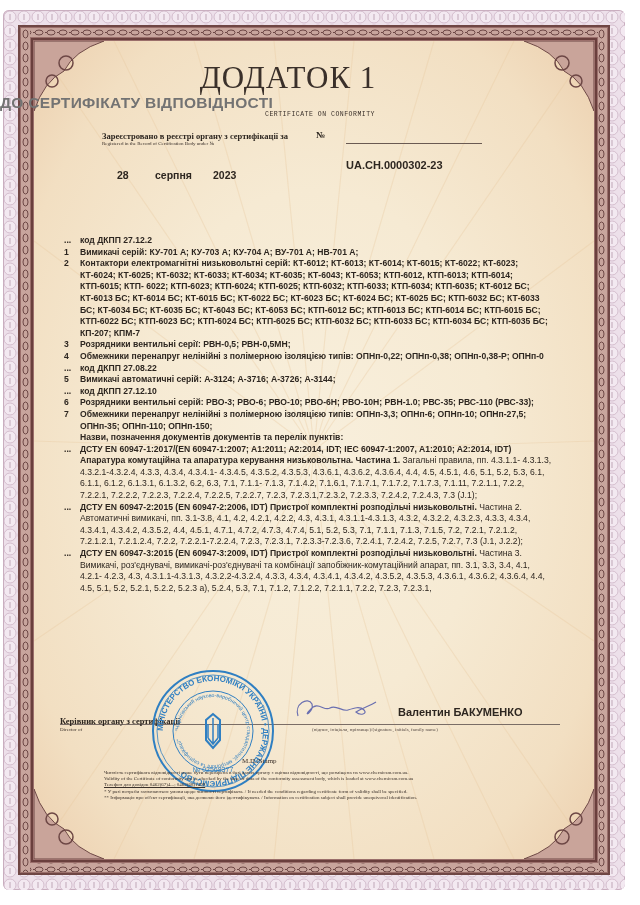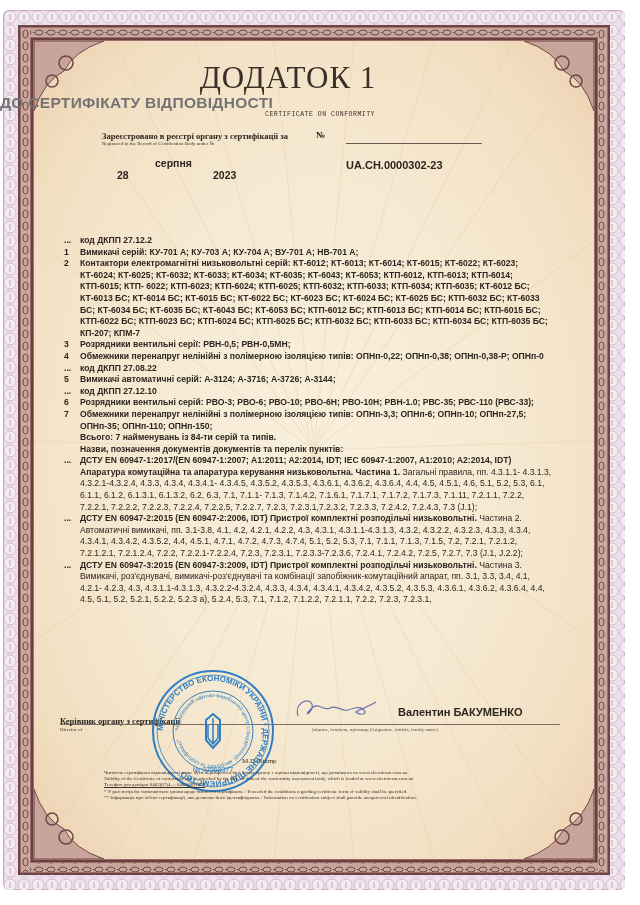--- a/index.html
+++ b/index.html
@@ -53,21 +53,21 @@
   }
   .reg-label-en {
     position:absolute; left:102px; top:141px; font-family:"Liberation Serif", serif; font-size:5px; color:#3a302a;
   }
   .reg-no-sign { position:absolute; left:316px; top:130px; font-family:"Liberation Serif", serif; font-size:9px; font-weight:bold; color:#2d2620; }
   .reg-number {
     position:absolute; left:346px; top:130px; font-size:11px; font-weight:bold; color:#2d2620;margin-top:29px;
   }
   .reg-underline { position:absolute; left:346px; top:143px; width:136px; height:1px; background:#6a5a52; }
   .date-day { position:absolute; left:117px; top:169px; font-size:10.5px; font-weight:bold; color:#2d2620; }
-  .date-month { position:absolute; left:155px; top:157px; font-size:10.5px; font-weight:bold; color:#2d2620; }
+  .date-month { position:absolute; left:155px; top:169px; font-size:10.5px; font-weight:bold; color:#2d2620; }
   .date-year { position:absolute; left:213px; top:169px; font-size:10.5px; font-weight:bold; color:#2d2620; }
   .product-title {
     position:absolute; left:155px; top:196px; width:320px; font-size:10.5px; font-weight:bold; color:#2d2620; line-height:15px;
   }
 
   .list { position:absolute; left:62px; top:235px; width:490px; font-size:8.6px; font-weight:bold; color:#2d2620; line-height:11.6px; }
   .row { display:flex; }
   .row .num { width:18px; flex:0 0 18px; text-align:left; padding-left:2px; box-sizing:border-box; }
   .row .txt { flex:1; }
   .regular { font-weight:normal; }
@@ -220,24 +220,20 @@
     <div class="row">
         <span class="num">6</span>
         <span class="txt">Розрядники вентильні серій: РВО-3; РВО-6; РВО-10; РВО-6Н; РВО-10Н; РВН-1.0; РВС-35; РВС-110 (РВС-33);</span>
       </div>
     <div class="row">
         <span class="num">7</span>
         <span class="txt">Обмежники перенапруг нелінійні з полімерною ізоляцією типів: ОПНп-3,3; ОПНп-6; ОПНп-10; ОПНп-27,5; ОПНп-35; ОПНп-110; ОПНп-150;</span>
       </div>
     <div class="row">
         <span class="num"></span>
-        <span class="txt">Всього: 7 найменувань із 84-ти серій та типів.</span>
-      </div>
-    <div class="row">
-        <span class="num"></span>
         <span class="txt">Назви, позначення документів документів та перелік пунктів:</span>
       </div>
 
     <div class="row">
       <span class="num">...</span>
       <span class="txt"><span>ДСТУ EN 60947-1:2017/(EN 60947-1:2007; A1:2011; A2:2014, IDT; IEC 60947-1:2007, A1:2010; A2:2014, IDT) Апаратура комутаційна та апаратура керування низьковольтна. Частина 1.</span> <span class="regular">Загальні правила, пп. 4.3.1.1- 4.3.1.3, 4.3.2.1-4.3.2.4, 4.3.3, 4.3.4, 4.3.4.1- 4.3.4.5, 4.3.5.2, 4.3.5.3, 4.3.6.1, 4.3.6.2, 4.3.6.4, 4.4, 4.5, 4.5.1, 4.6, 5.1, 5.2, 5.3, 6.1, 6.1.1, 6.1.2, 6.1.3.1, 6.1.3.2, 6.2, 6.3, 7.1, 7.1.1- 7.1.3, 7.1.4.2, 7.1.6.1, 7.1.7.1, 7.1.7.2, 7.1.7.3, 7.1.11, 7.2.1.1, 7.2.2, 7.2.2.1, 7.2.2.2, 7.2.2.3, 7.2.2.4, 7.2.2.5, 7.2.2.7, 7.2.3, 7.2.3.1,7.2.3.2, 7.2.3.3, 7.2.4.2, 7.2.4.3, 7.3 (J.1);</span></span>
     </div>
     <div class="row">
       <span class="num">...</span>
       <span class="txt"><span>ДСТУ EN 60947-2:2015 (EN 60947-2:2006, IDT) Пристрої комплектні розподільчі низьковольтні.</span> <span class="regular">Частина 2. Автоматичні вимикачі, пп. 3.1-3.8, 4.1, 4.2, 4.2.1, 4.2.2, 4.3, 4.3.1, 4.3.1.1-4.3.1.3, 4.3.2, 4.3.2.2, 4.3.2.3, 4.3.3, 4.3.4, 4.3.4.1, 4.3.4.2, 4.3.5.2, 4.4, 4.5.1, 4.7.1, 4.7.2, 4.7.3, 4.7.4, 5.1, 5.2, 5.3, 7.1, 7.1.1, 7.1.3, 7.1.5, 7.2, 7.2.1, 7.2.1.2, 7.2.1.2.1, 7.2.1.2.4, 7.2.2, 7.2.2.1-7.2.2.4, 7.2.3, 7.2.3.1, 7.2.3.3-7.2.3.6, 7.2.4.1, 7.2.4.2, 7.2.5, 7.2.7, 7.3 (J.1, J.2.2);</span></span>

